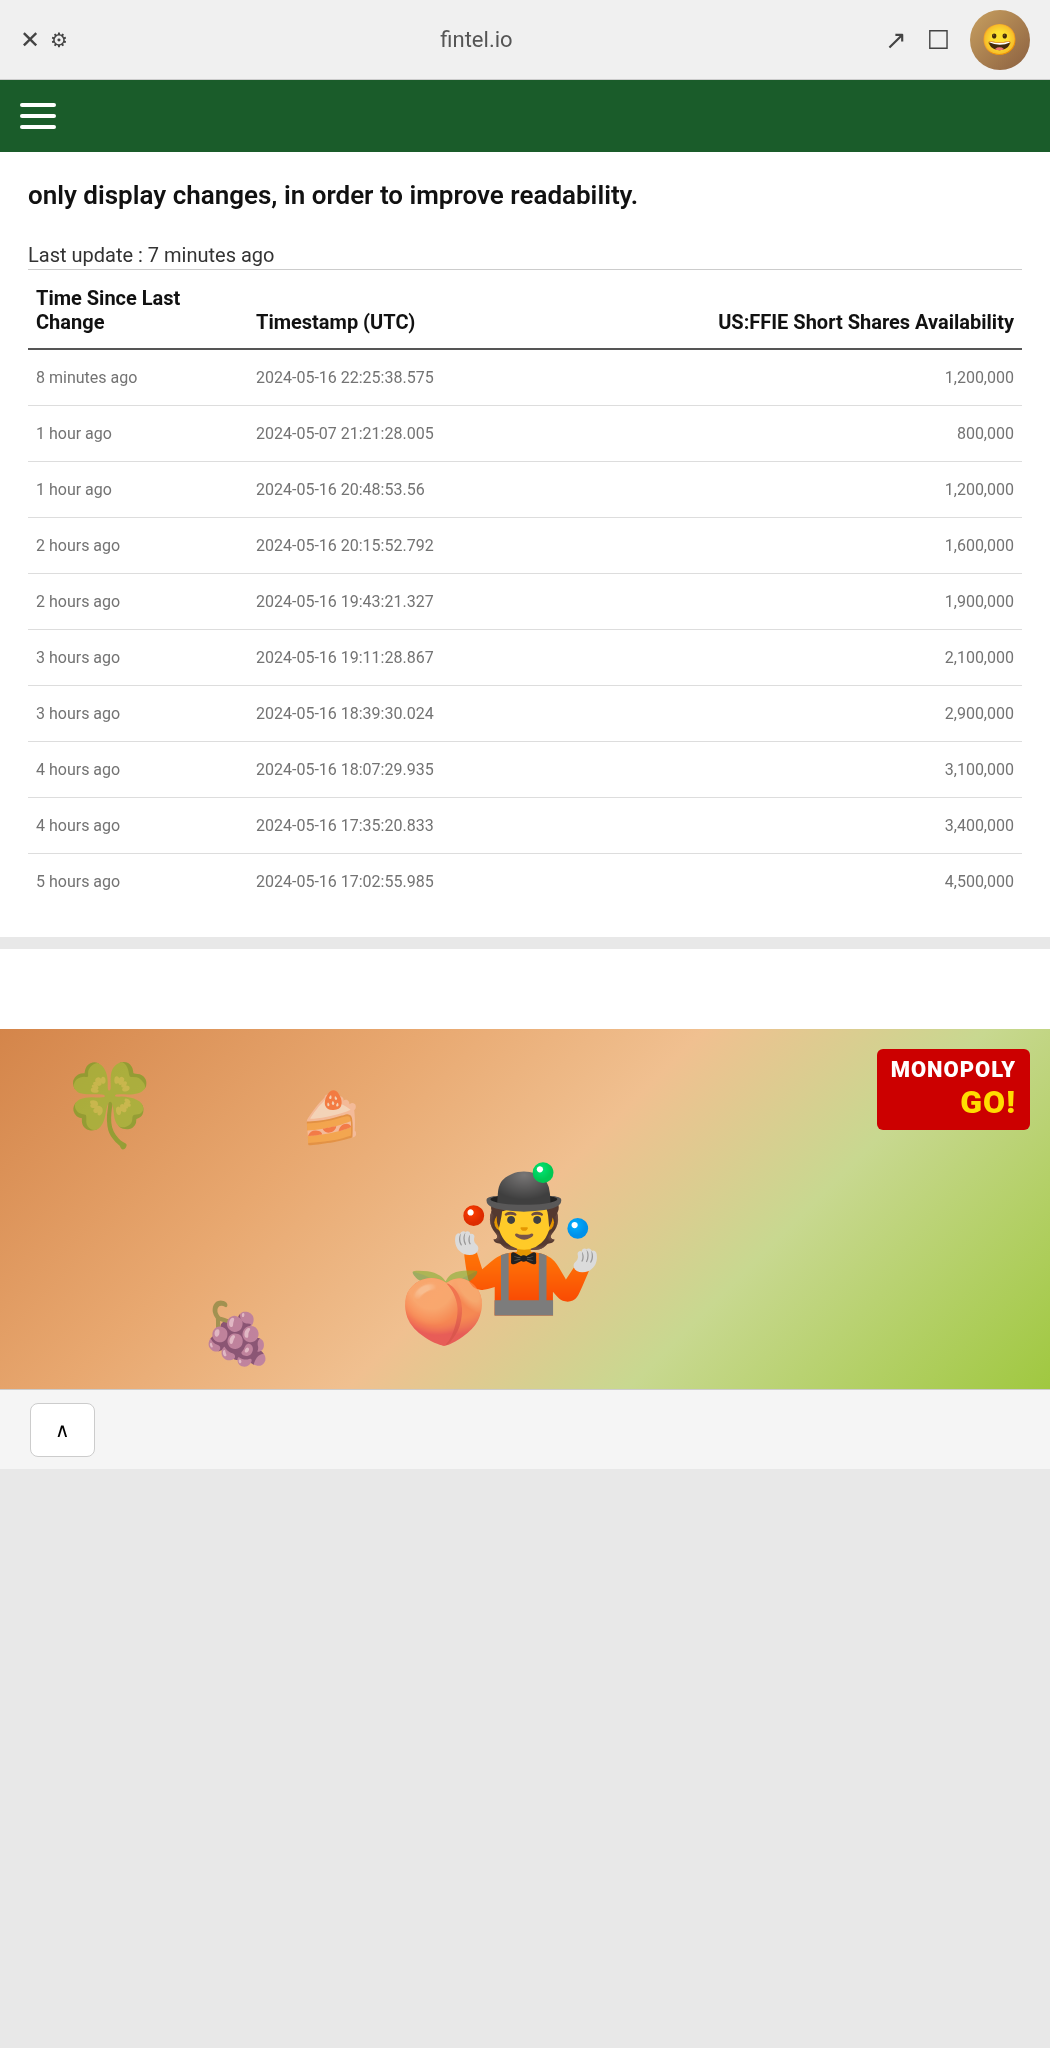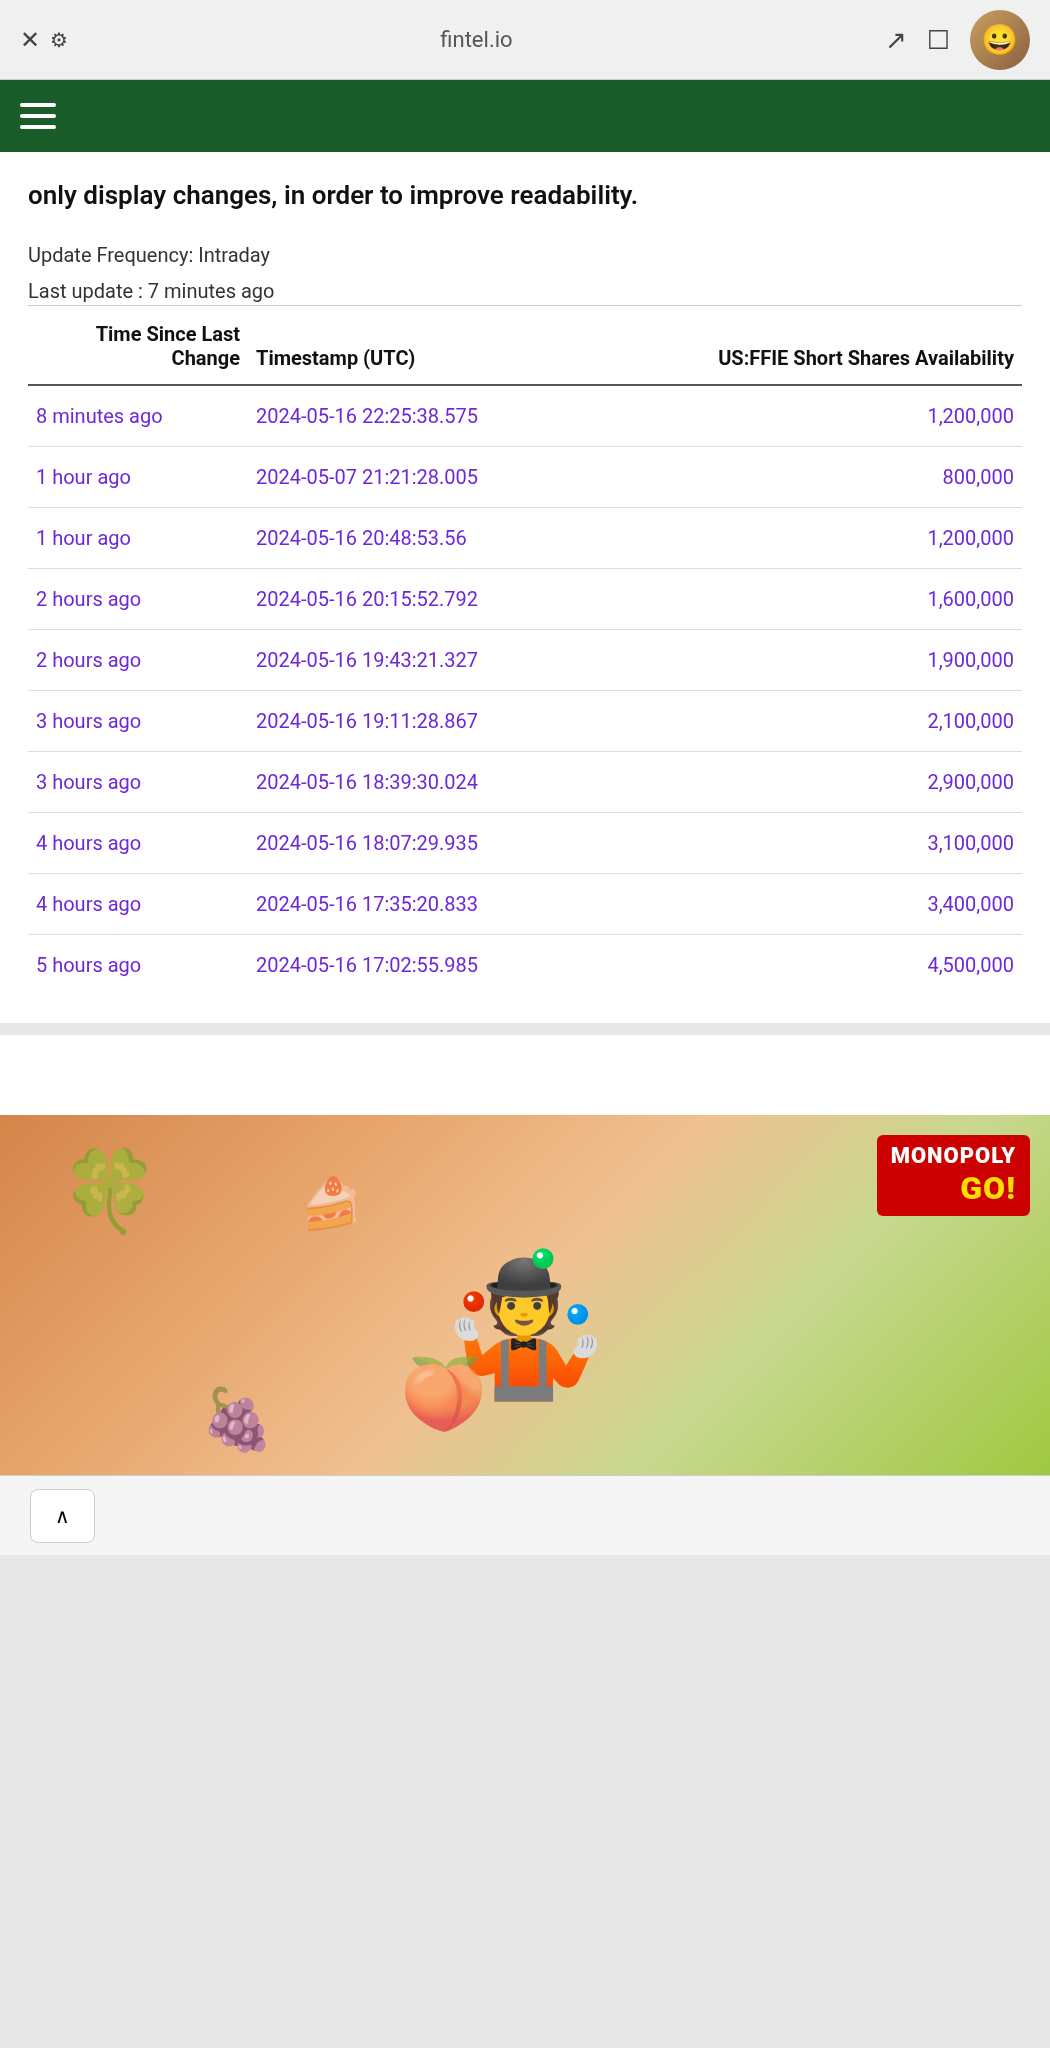--- a/index.html
+++ b/index.html
@@ -130,22 +130,22 @@
       color: #111;
       padding: 16px 8px 14px 8px;
       text-align: left;
       vertical-align: bottom;
       border-bottom: 2px solid #555;
     }
     .data-table th.right {
       text-align: right;
     }
     .data-table td {
-      font-size: 20px;
-      color: #6d28d9;
+      font-size: 16px;
+      color: #737373;
       padding: 18px 8px;
       border-bottom: 1px solid #ddd;
       vertical-align: middle;
     }
     .data-table td.right {
       text-align: right;
     }
     .data-table tbody tr:last-child td {
       border-bottom: none;
     }
@@ -247,29 +247,28 @@
     <span></span>
     <span></span>
     <span></span>
   </div>
 </div>
 
 <div class="content-area">
 
   <p class="intro-text">only display changes, in order to improve readability.</p>
 
-  <p class="meta-line">Update Frequency: Intraday</p>
   <p class="meta-line" style="margin-bottom: 2px;">Last update : 7 minutes ago</p>
 
   <hr class="divider">
 
   <table class="data-table">
     <thead>
       <tr>
-        <th style="width: 220px; text-align: right;">
+        <th style="width: 220px;">
           <span>Time Since Last Change</span>
         </th>
         <th style="width: 360px;">
           <span>Timestamp (UTC)</span>
         </th>
         <th class="right">
           <span>US:FFIE Short Shares Availability</span>
         </th>
       </tr>
     </thead>

